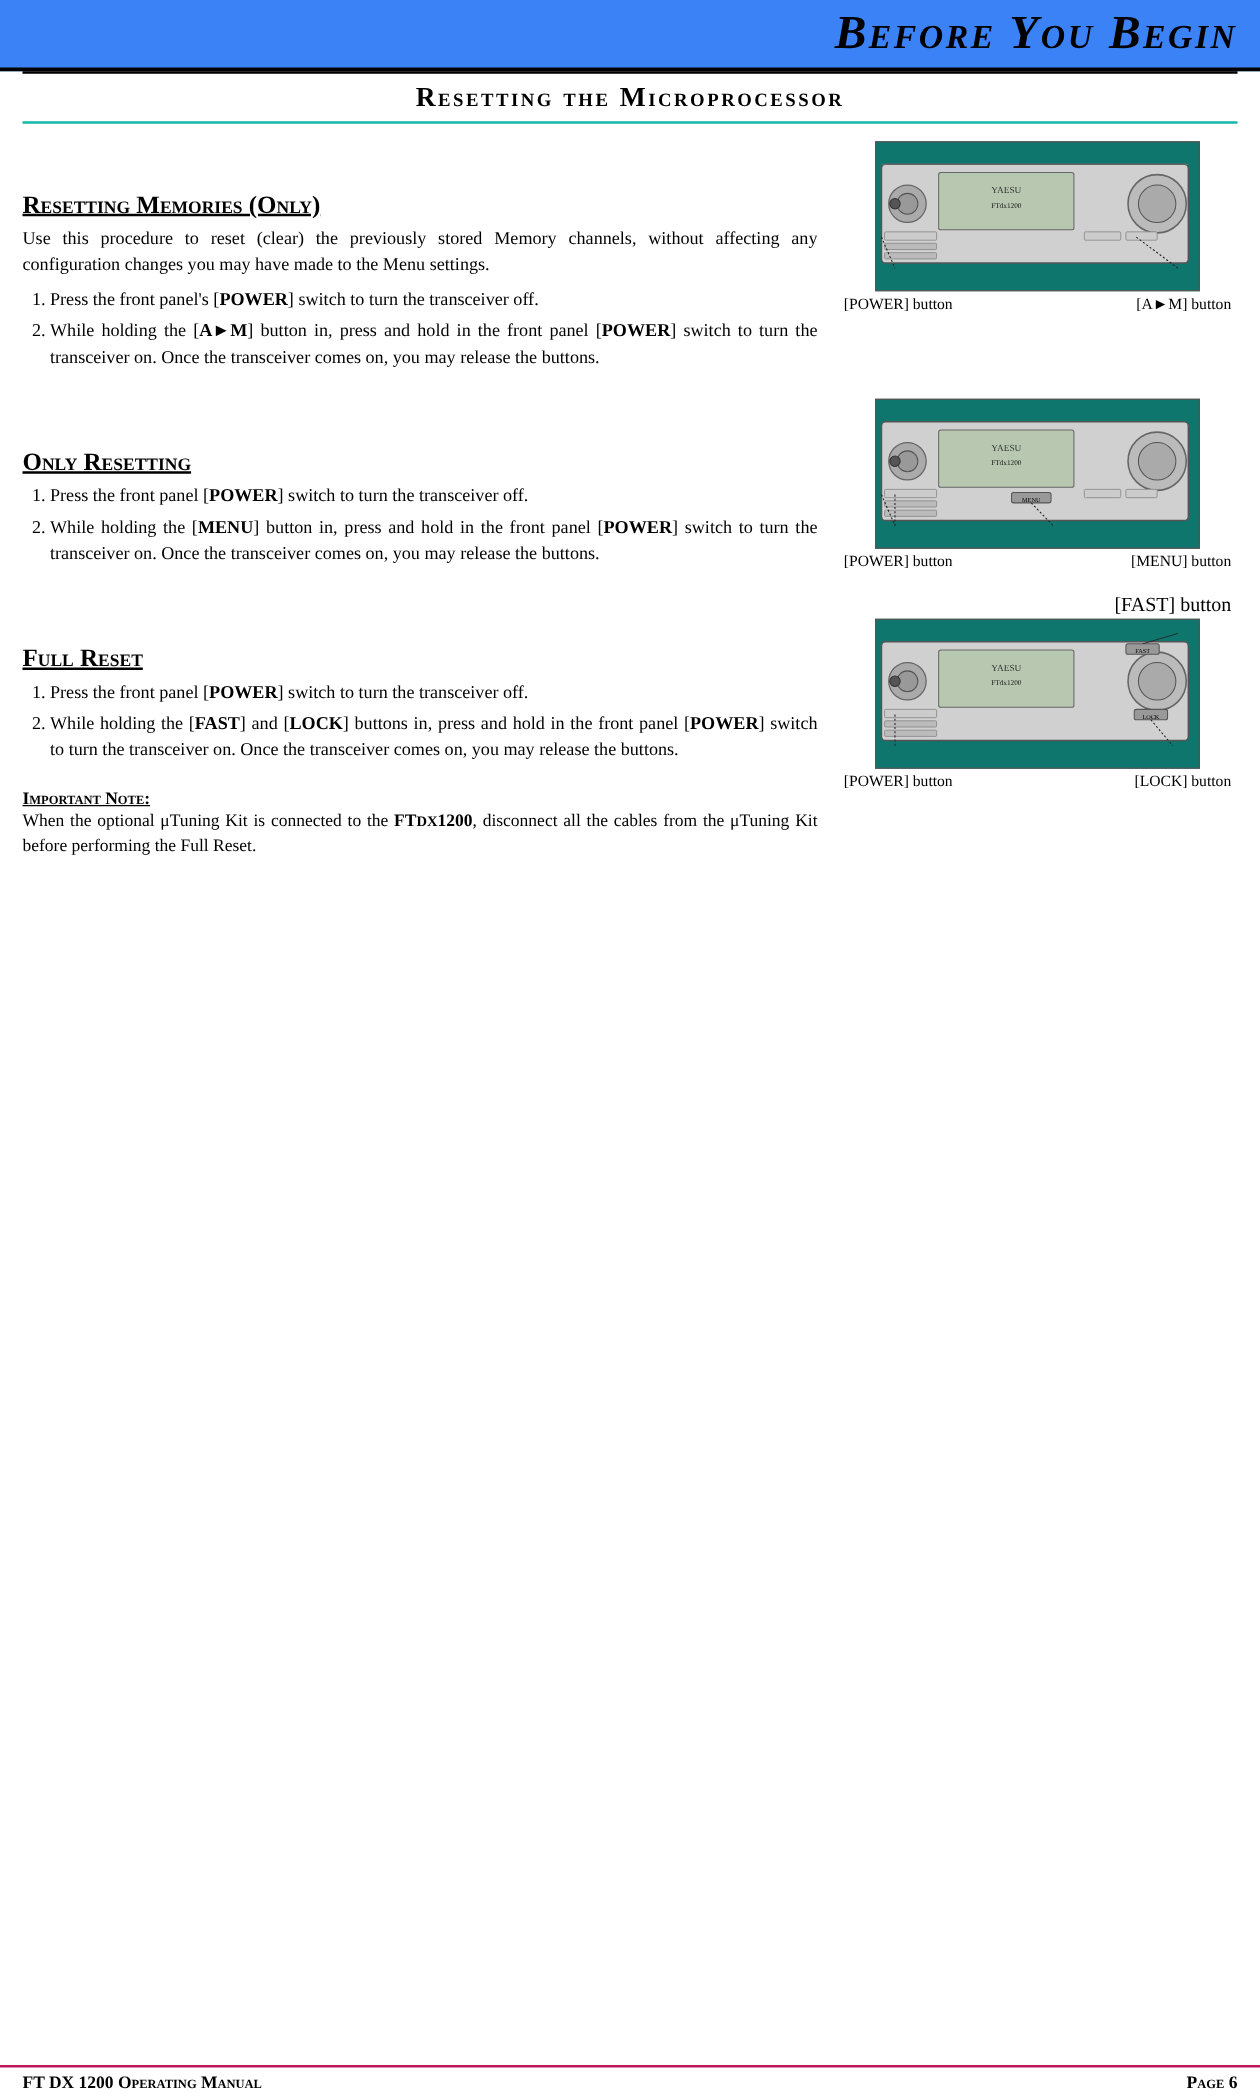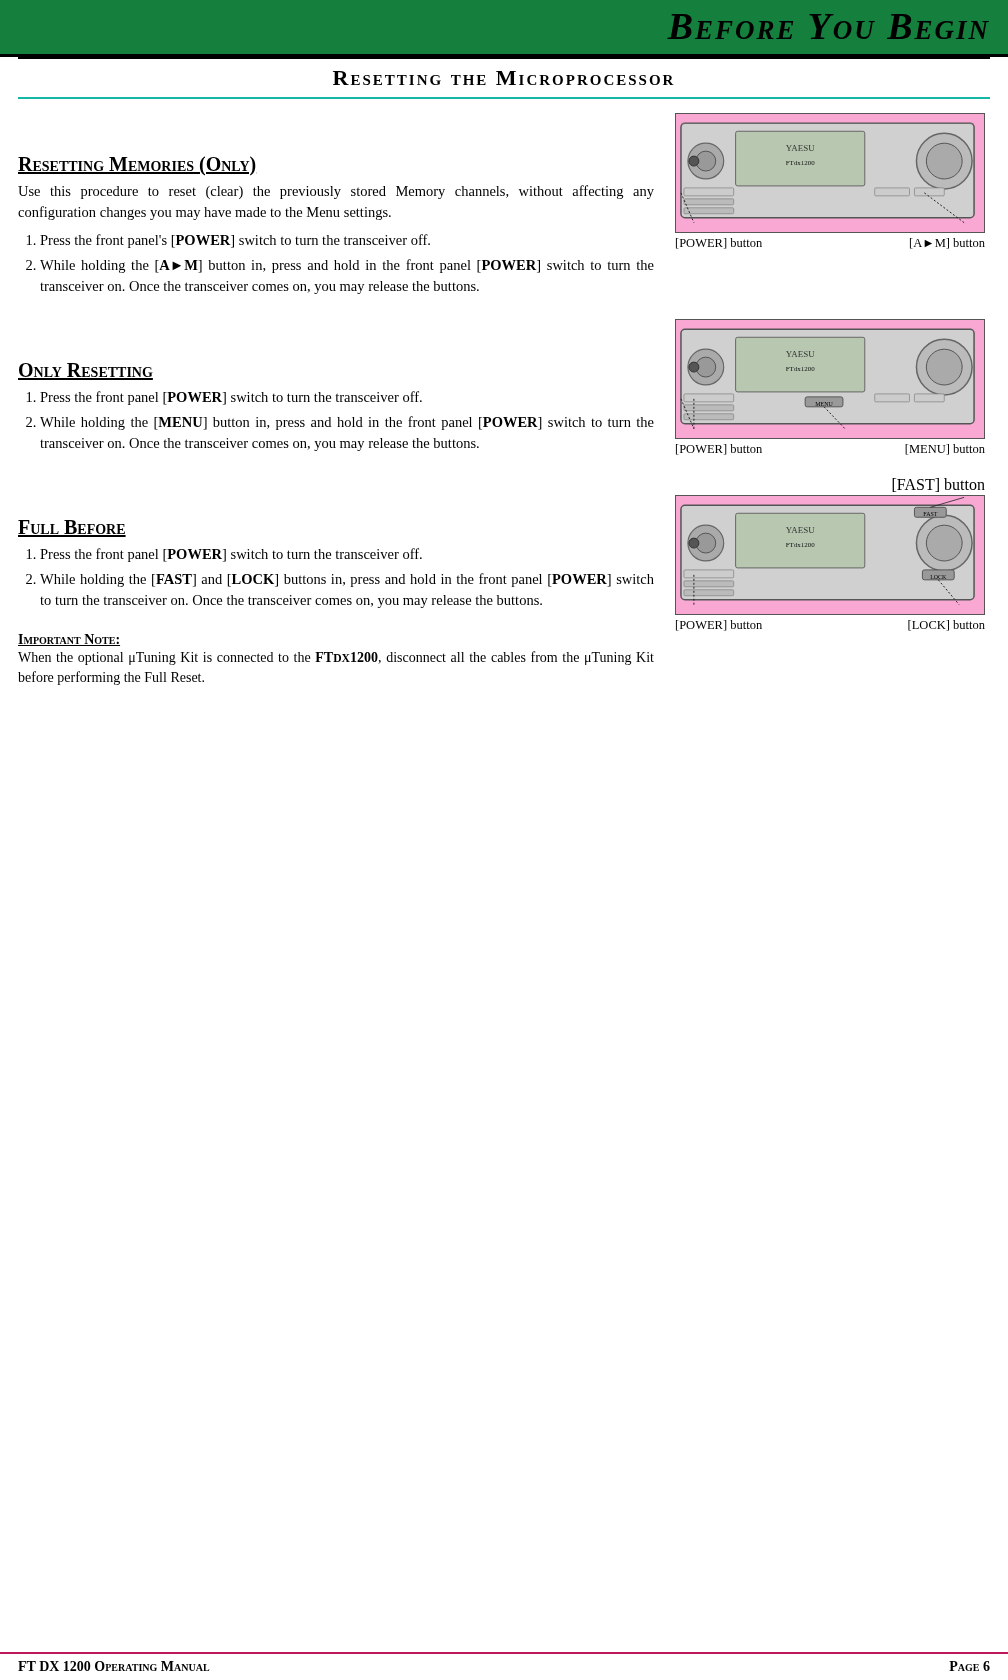--- a/index.html
+++ b/index.html
@@ -13,21 +13,21 @@
       position: relative;
     }
 
     
     .page-header {
       display: flex;
       justify-content: flex-end;
       align-items: center;
       border-bottom: 3px solid #000;
       padding: 4px 18px 6px 0;
-      background: #15803d;
+      background: #3b82f6;
     }
     .page-title-header {
       font-size: 38px;
       font-weight: bold;
       font-style: italic;
       font-variant: small-caps;
       letter-spacing: 2px;
       text-align: right;
     }
 
@@ -92,22 +92,22 @@
       line-height: 1.45;
       text-align: justify;
     }
     ol.steps li {
       margin-bottom: 4px;
     }
 
     
     .radio-img {
       border: 1.5px solid #555;
-      background: #f9a8d4;
-      width: 310px;
+      background: #0f766e;
+      width: 260px;
       height: 120px;
       position: relative;
       overflow: hidden;
       display: flex;
       align-items: center;
       justify-content: center;
     }
 
     .radio-svg-wrapper {
       width: 310px;
@@ -262,21 +262,21 @@
       </div>
       <div class="img-labels">
         <span>[POWER] button</span>
         <span>[MENU] button</span>
       </div>
     </div>
   </div>
 
   <div class="section-row">
     <div class="section-text">
-      <div class="section-heading">Full Before</div>
+      <div class="section-heading">Full Reset</div>
       <ol class="steps">
         <li>Press the front panel [<strong>POWER</strong>] switch to turn the transceiver off.</li>
         <li>While holding the [<strong>FAST</strong>] and [<strong>LOCK</strong>] buttons in, press and hold in the front panel [<strong>POWER</strong>] switch to turn the transceiver on. Once the transceiver comes on, you may release the buttons.</li>
       </ol>
       <br>
       <div class="important-note-heading">Important Note:</div>
       <p class="important-note-text">When the optional μTuning Kit is connected to the <span class="ftdx">FT<small>DX</small>1200</span>, disconnect all the cables from the μTuning Kit before performing the Full Reset.</p>
     </div>
     <div class="section-image">
       <div class="fast-button-label">[FAST] button</div>

